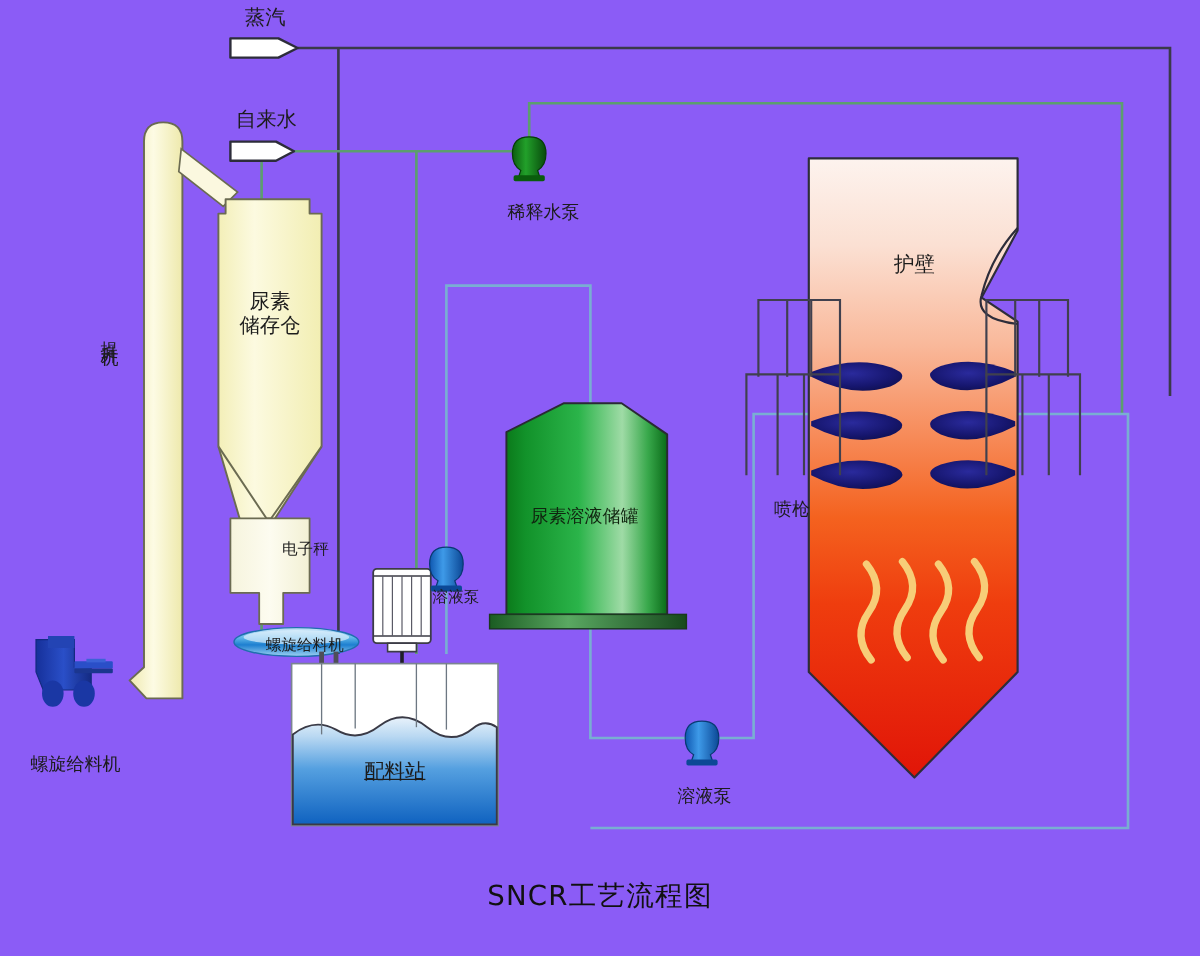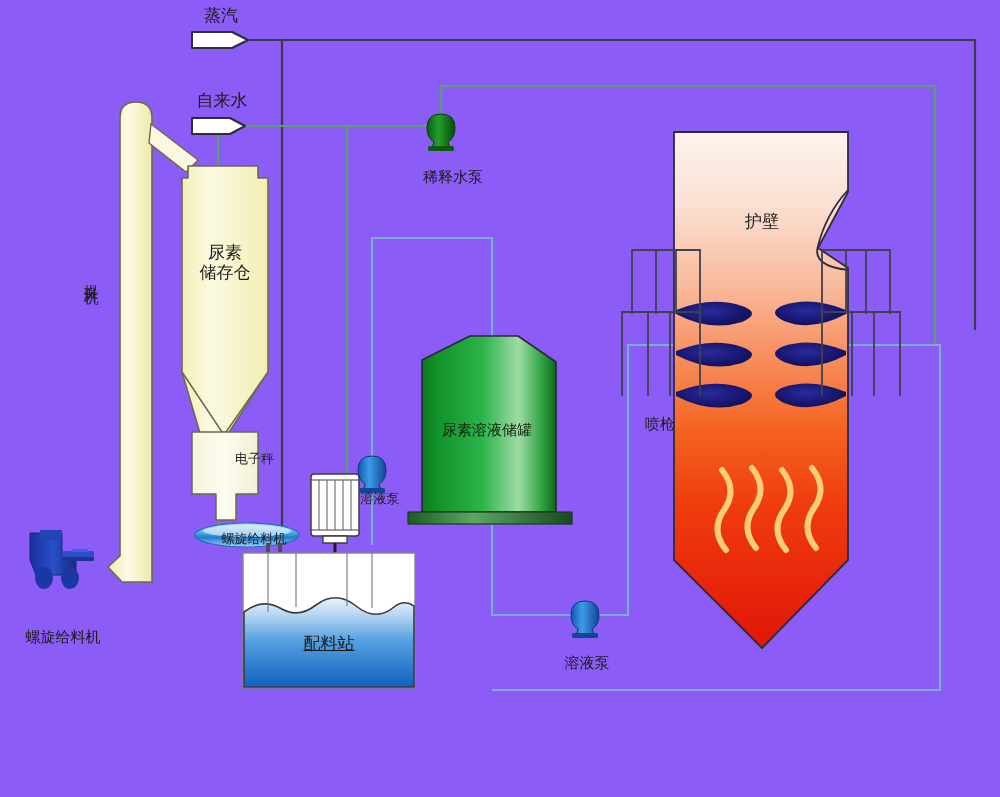--- a/index.html
+++ b/index.html
@@ -296,14 +296,15 @@
   <div class="lbl lbl-md" style="left:632px; top:402px; width:56px;">喷枪</div>
 
   <div class="lbl lbl-md" style="left:409px; top:155px; width:88px;">稀释水泵</div>
 
   <div class="lbl lbl-sm" style="left:352px; top:492px; width:56px;">溶液泵</div>
 
   <div class="lbl lbl-md" style="left:552px; top:641px; width:70px;">溶液泵</div>
 
   <div class="lbl lbl-md" style="left:19px; top:615px; width:88px;">螺旋给料机</div>
 
+  <div class="lbl lbl-title" style="left:0px; top:734px; width:1000px; text-align:center;">SNCR工艺流程图</div>
 
 </div>
 
 </body></html>

